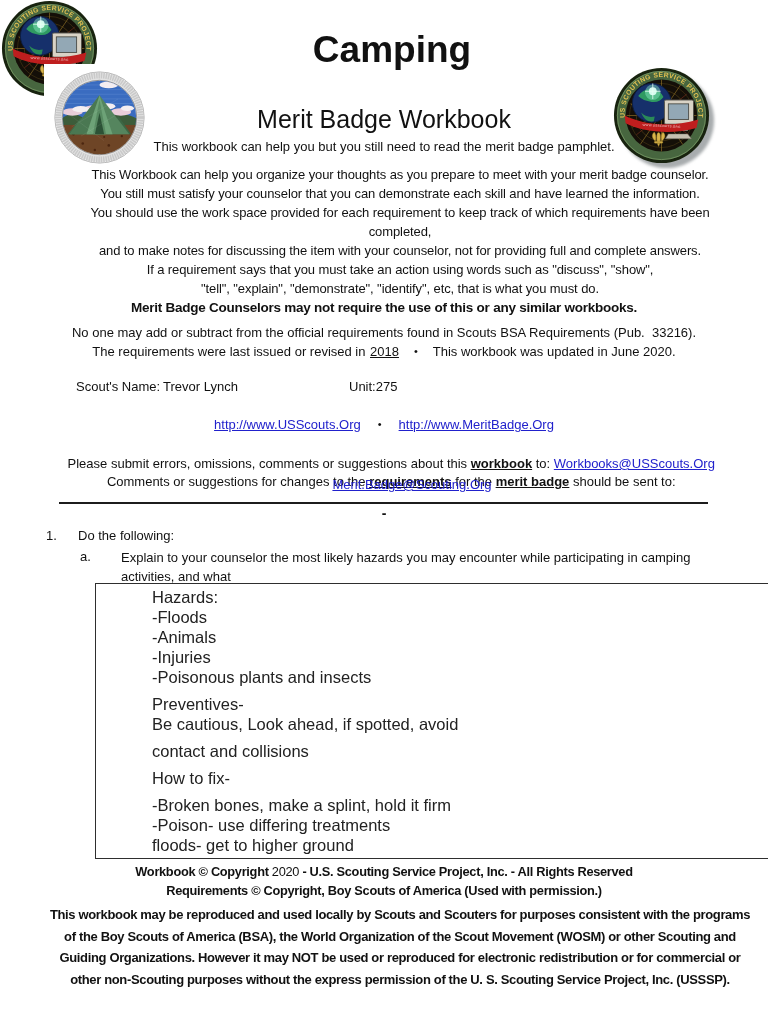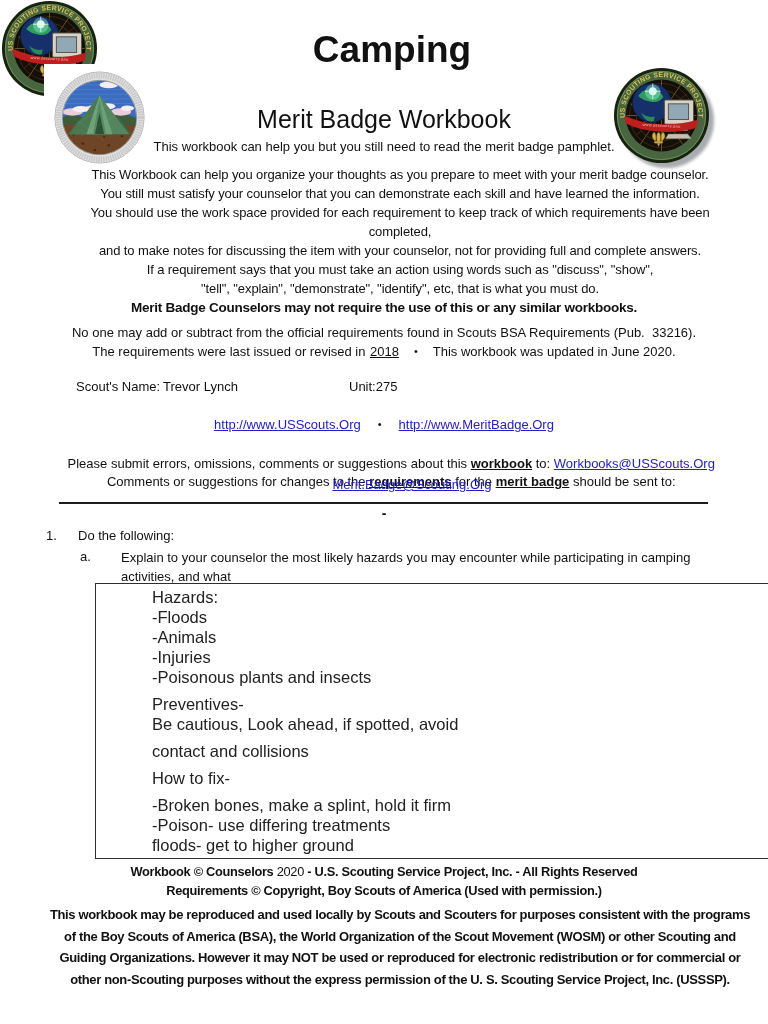--- a/index.html
+++ b/index.html
@@ -243,21 +243,21 @@
     <p class="pre">Preventives-
 Be cautious, Look ahead, if spotted, avoid</p>
     <p class="pre">contact and collisions</p>
     <p class="pre">How to fix-</p>
     <p class="pre">-Broken bones, make a splint, hold it firm
 -Poison- use differing treatments
 floods- get to higher ground</p>
   </div>
 
   <div class="abs ctr footer1">
-    <span class="b">Workbook © Counselors </span><span>2020</span><span class="b"> - U.S. Scouting Service Project, Inc. - All Rights Reserved</span>
+    <span class="b">Workbook © Copyright </span><span>2020</span><span class="b"> - U.S. Scouting Service Project, Inc. - All Rights Reserved</span>
   </div>
   <div class="abs ctr footer2">Requirements © Copyright, Boy Scouts of America (Used with permission.)</div>
   <div class="abs ctr legal pre">This workbook may be reproduced and used locally by Scouts and Scouters for purposes consistent with the programs
 of the Boy Scouts of America (BSA), the World Organization of the Scout Movement (WOSM) or other Scouting and
 Guiding Organizations. However it may NOT be used or reproduced for electronic redistribution or for commercial or
 other non-Scouting purposes without the express permission of the U. S. Scouting Service Project, Inc. (USSSP).</div>
 
 </div>
 
 </body></html>

